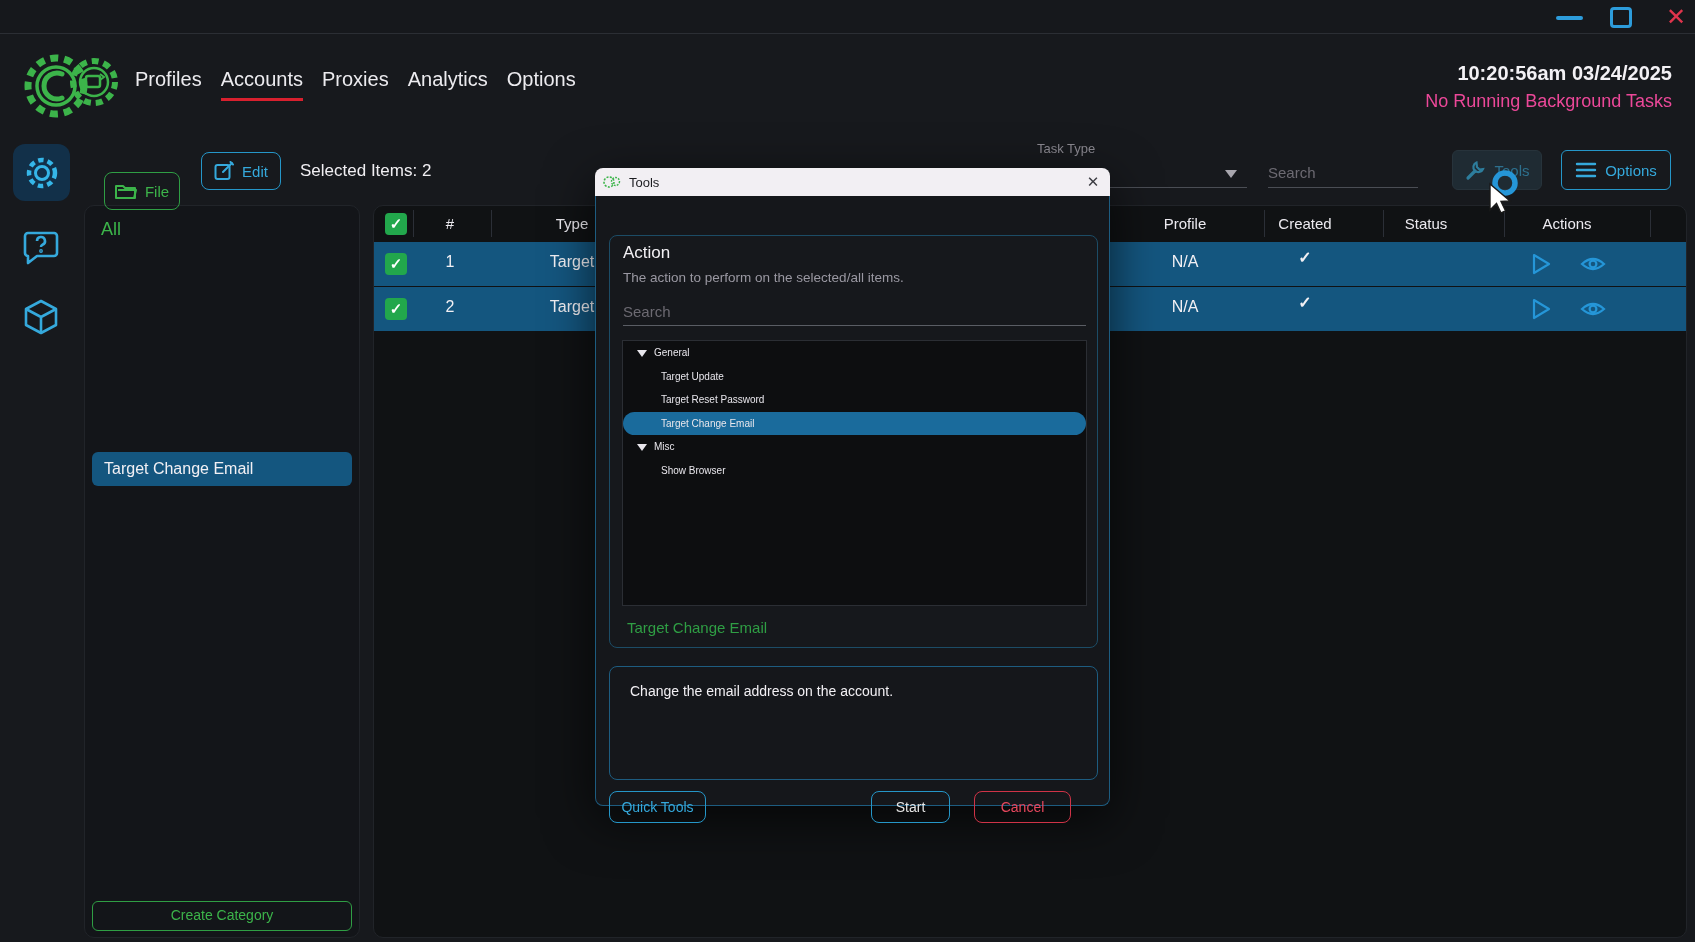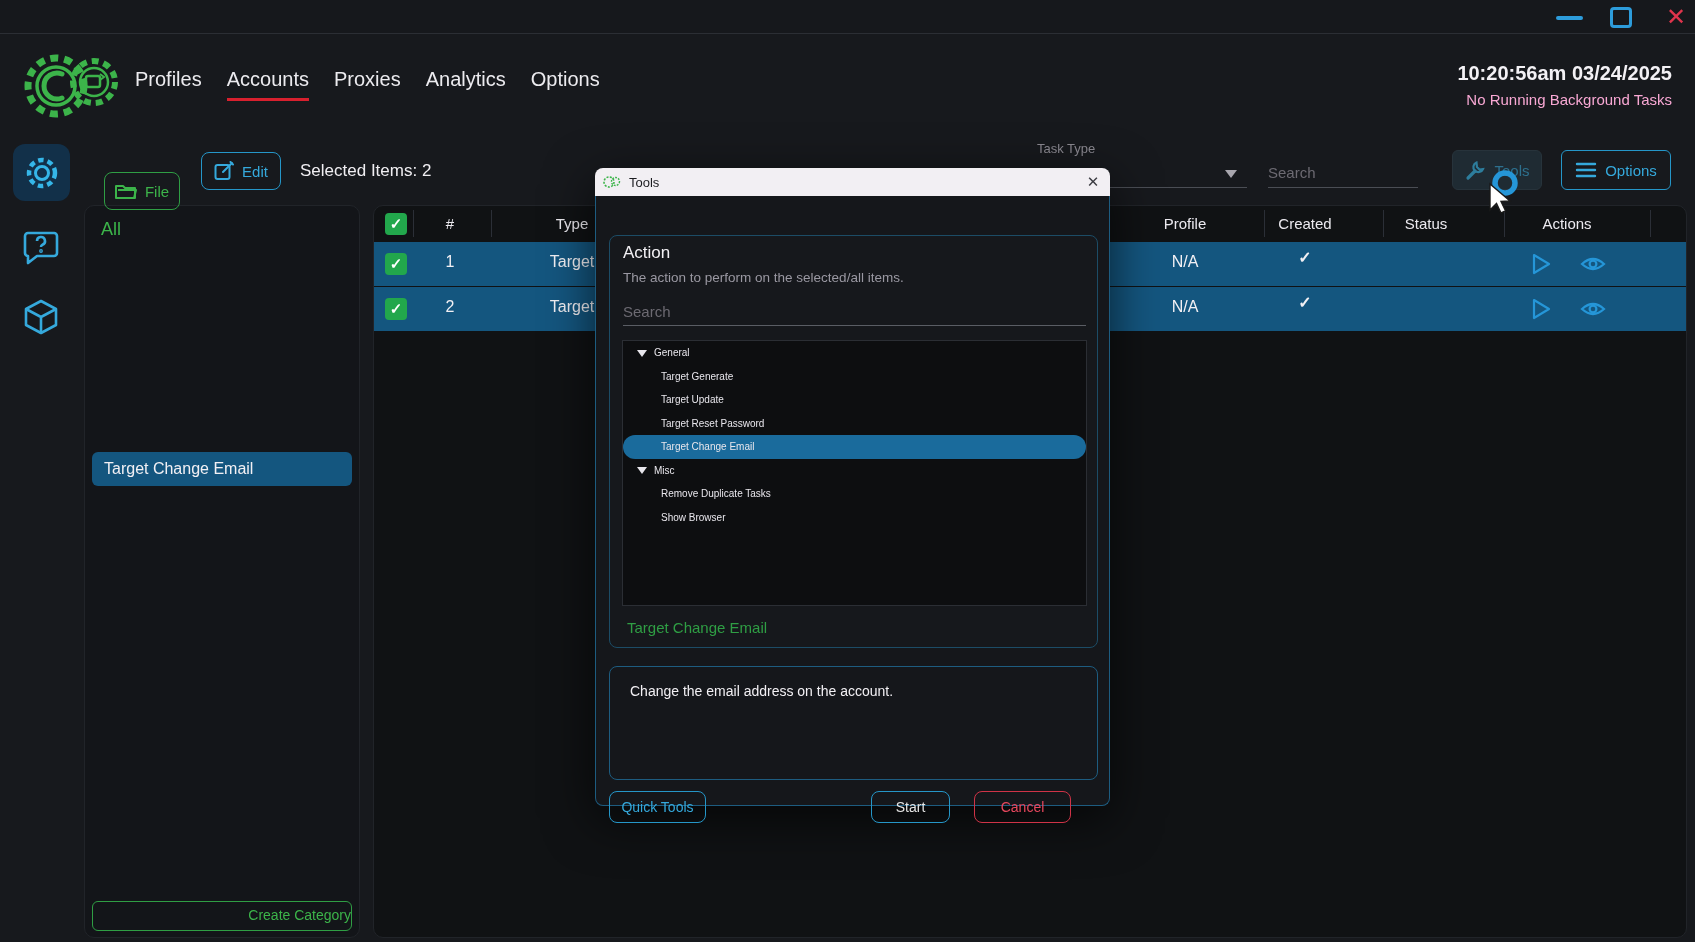--- a/index.html
+++ b/index.html
@@ -9,37 +9,37 @@
 
   
   .titlebar { position:absolute; left:0; top:0; width:1695px; height:34px; background:#16181c; border-bottom:1px solid #2b2e34; }
   .win-btn { position:absolute; cursor:default; }
   .min-dash { left:1556px; top:16px; width:27px; height:4px; background:#2d9cdb; border-radius:2px; }
   .max-square { left:1610px; top:7px; width:22px; height:21px; border:3px solid #2d9cdb; border-radius:4px; }
   .close-x { left:1660px; top:1px; width:32px; height:32px; color:#e0344c; font-size:24px; line-height:32px; text-align:center; }
 
   
   .logo-svg { position:absolute; left:20px; top:44px; }
-  .nav { position:absolute; left:135px; top:68px; display:flex; gap:25px; font-size:20px; color:#ecebef; }
+  .nav { position:absolute; left:135px; top:68px; display:flex; gap:19px; font-size:20px; color:#ecebef; }
   .nav-item { padding-bottom:7px; cursor:pointer; }
   .nav-item.active { border-bottom:3px solid #d8202e; }
   .clock-wrap { position:absolute; right:23px; top:62px; text-align:right; }
   .clock { font-size:20px; font-weight:bold; color:#f3f1f5; }
-  .bg-status { margin-top:6px; font-size:15px; color:#f9a8d4; }
+  .bg-status { margin-top:6px; font-size:18px; color:#ec4899; }
 
   
   .rail-gear-btn { position:absolute; left:13px; top:144px; width:57px; height:57px; background:#123049; border-radius:12px; display:flex; align-items:center; justify-content:center; }
   .rail-icon { position:absolute; left:22px; }
 
   
   .panel { position:absolute; background:#131519; border:1px solid #212429; border-radius:10px; }
   .cat-panel { left:84px; top:205px; width:276px; height:733px; }
   .all-label { position:absolute; left:16px; top:13px; color:#3cb44a; font-size:18px; }
   .cat-selected { position:absolute; left:7px; top:246px; width:260px; height:34px; background:#14567f; border-radius:6px; color:#f2f0f4; font-size:16px; line-height:34px; padding-left:12px; }
-  .create-cat-btn { position:absolute; left:7px; bottom:6px; width:260px; height:30px; border:1.5px solid #2f9e44; border-radius:6px; background:transparent; color:#3cb44a; font-size:14px; text-align:right; line-height:27px; cursor:pointer; }
+  .create-cat-btn { position:absolute; left:7px; bottom:6px; width:260px; height:30px; border:1.5px solid #2f9e44; border-radius:6px; background:transparent; color:#3cb44a; font-size:14px; text-align:center; line-height:27px; cursor:pointer; }
 
   
   .btn { position:absolute; display:flex; align-items:center; justify-content:center; gap:8px; border-radius:8px; background:transparent; cursor:pointer; }
   .file-btn { left:104px; top:152px; width:76px; height:38px; border:1.5px solid #2f9e44; color:#3cb44a; font-size:15px;margin-top:20px; }
   .edit-btn { left:201px; top:152px; width:80px; height:38px; border:1.5px solid #2596c8; color:#35a9dc; font-size:15px; }
   .sel-items { position:absolute; left:300px; top:161px; font-size:17px; color:#f0eef2; }
   .tasktype-label { position:absolute; left:1037px; top:141px; font-size:13px; color:#8a8890; }
   .tasktype-select { position:absolute; left:1040px; top:160px; width:207px; height:28px; border-bottom:1px solid #4a4d54; }
   .tt-caret { position:absolute; right:10px; top:10px; width:0; height:0; border-left:6px solid transparent; border-right:6px solid transparent; border-top:8px solid #a8a6ae; }
   .search-input { position:absolute; left:1268px; top:158px; width:150px; height:30px; background:transparent; border:none; border-bottom:1px solid #4a4d54; color:#c8c6cc; font-size:15px; font-family:"Liberation Sans",sans-serif; outline:none; }
@@ -271,26 +271,24 @@
     </div>
     <div class="modal-body">
 
       <div class="action-panel">
         <div class="action-title">Action</div>
         <div class="action-sub">The action to perform on the selected/all items.</div>
         <input class="modal-search" type="text" placeholder="Search" style="">
 
         <div class="tree-box">
           <div class="tree-row group"><span class="tree-caret"></span><span>General</span></div>
-          <div class="tree-row item">Target Generate</div>
           <div class="tree-row item">Target Update</div>
           <div class="tree-row item">Target Reset Password</div>
           <div class="tree-row item selected">Target Change Email</div>
           <div class="tree-row group"><span class="tree-caret"></span><span>Misc</span></div>
-          <div class="tree-row item">Remove Duplicate Tasks</div>
           <div class="tree-row item">Show Browser</div>
         </div>
 
         <div class="picked-action">Target Change Email</div>
       </div>
 
       <div class="desc-panel">
         <div class="desc-text">Change the email address on the account.</div>
       </div>
 

